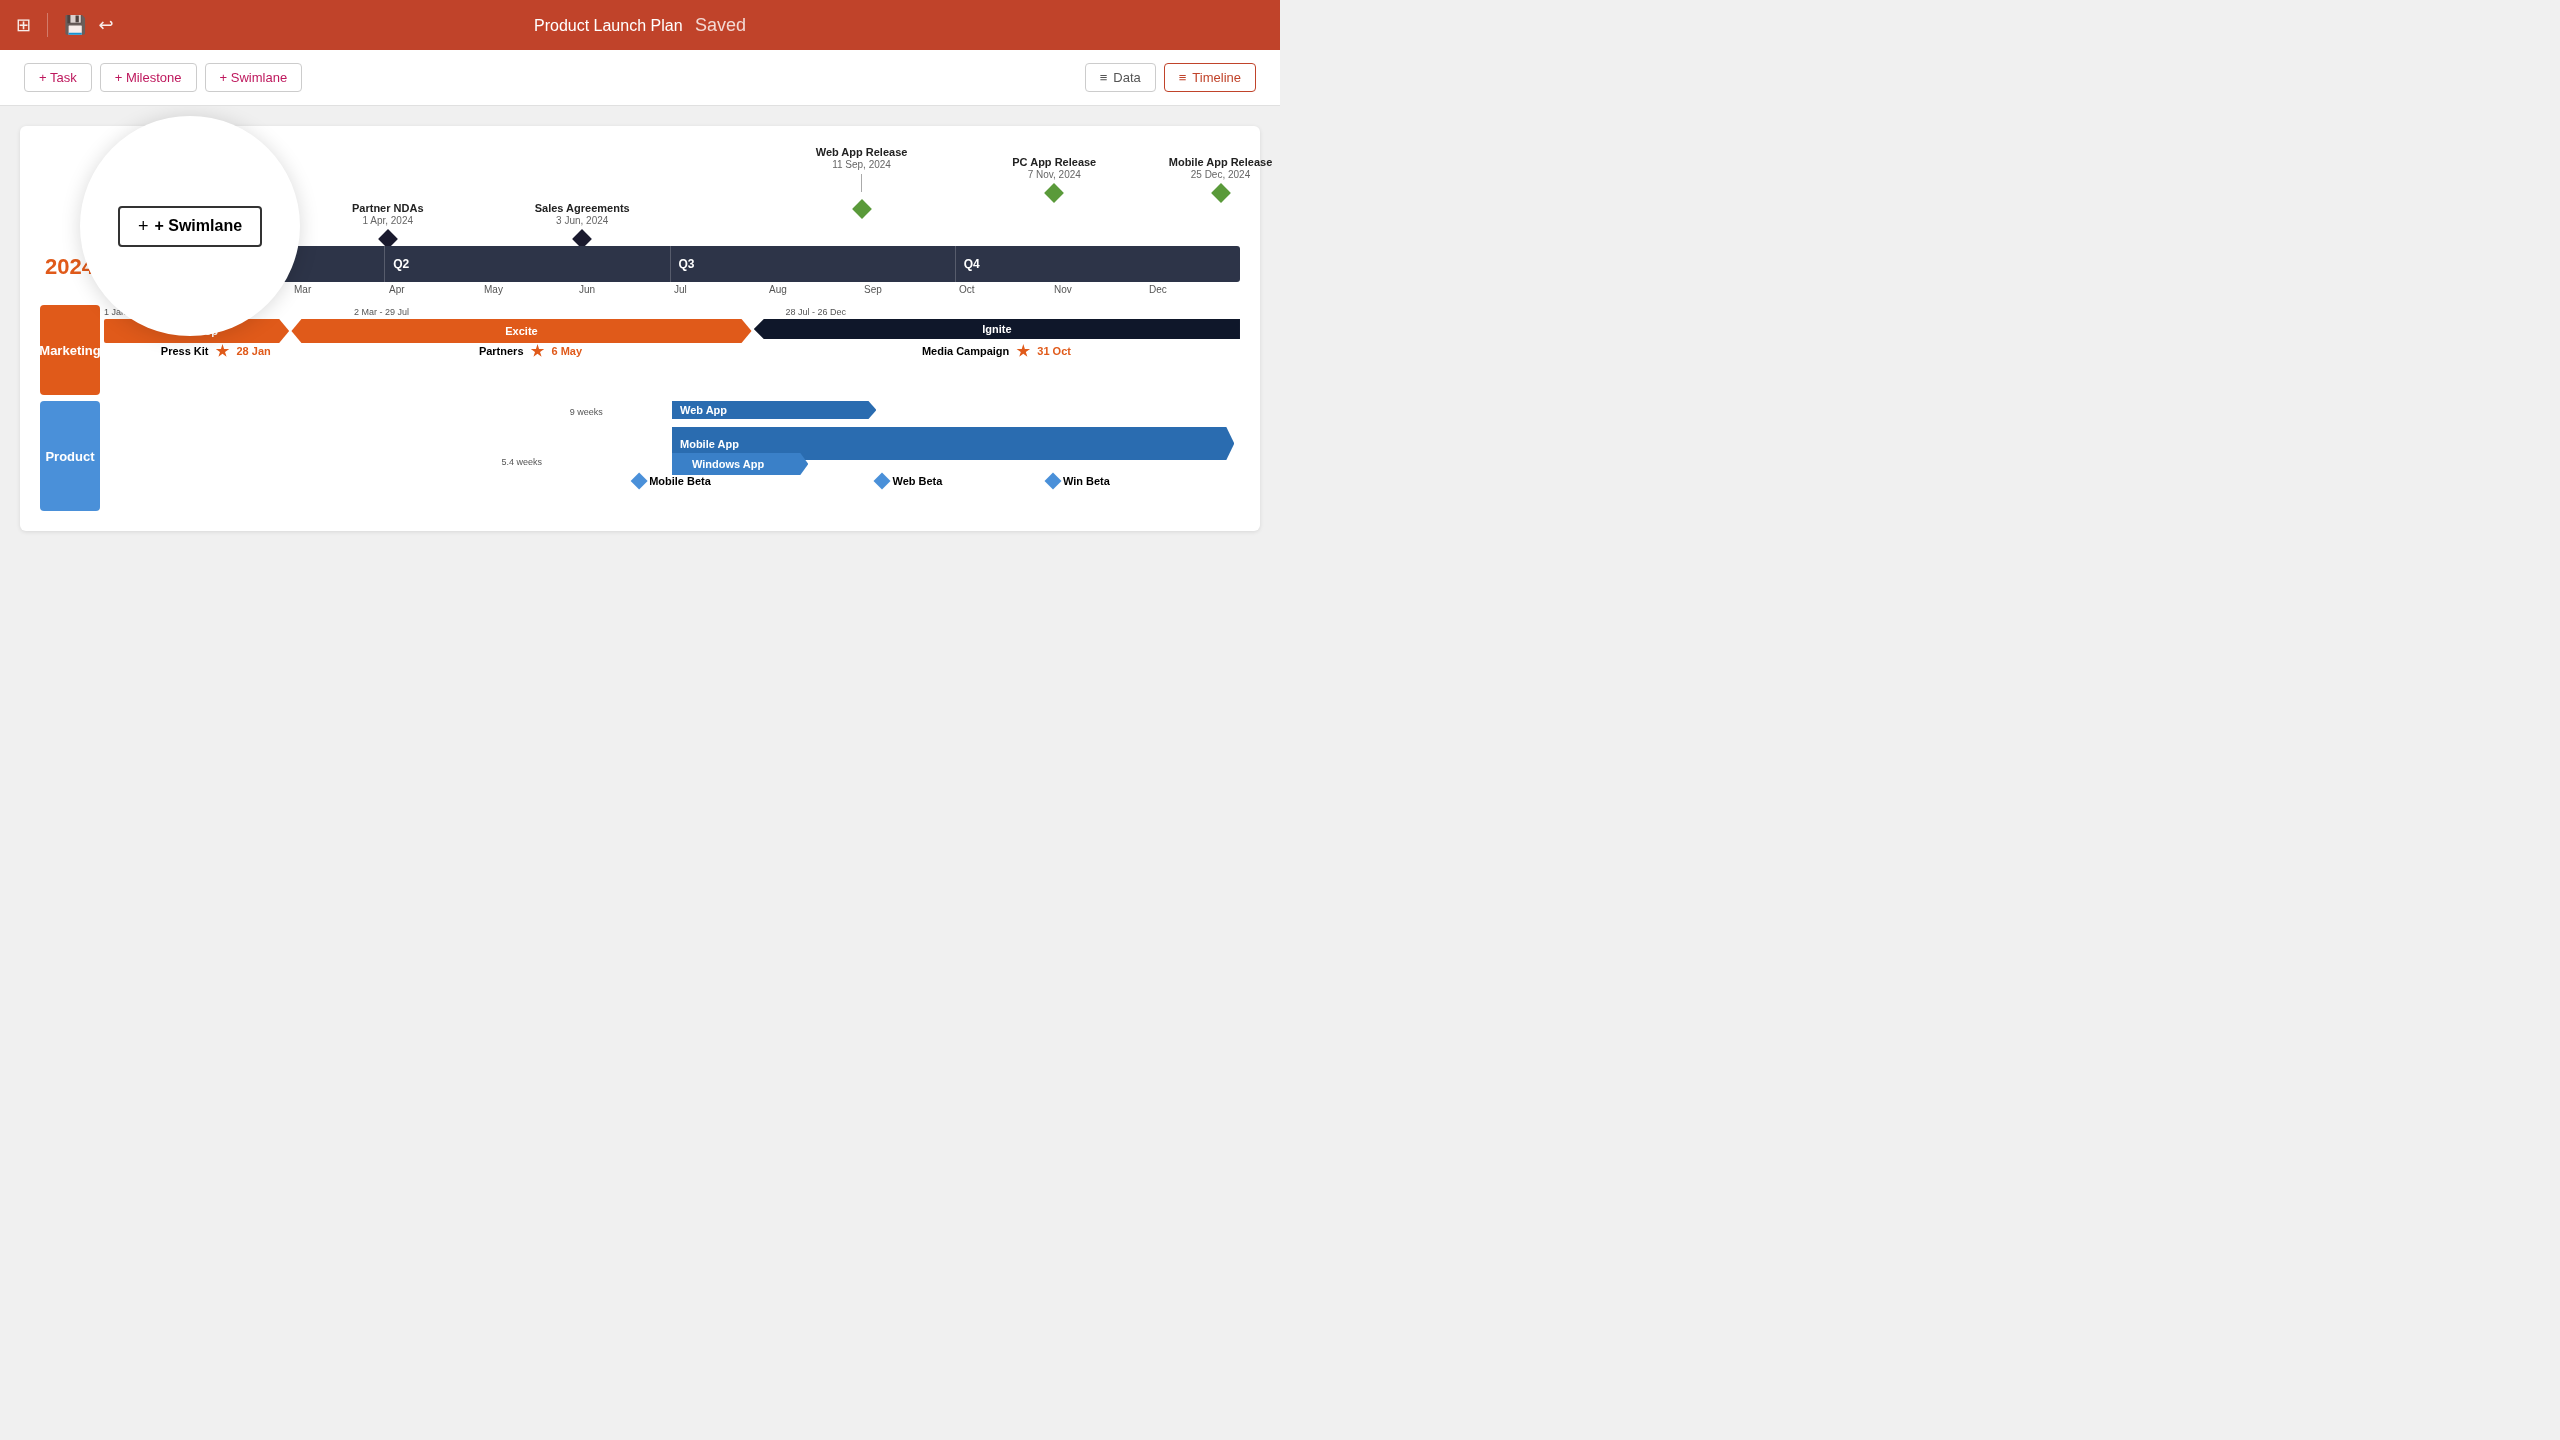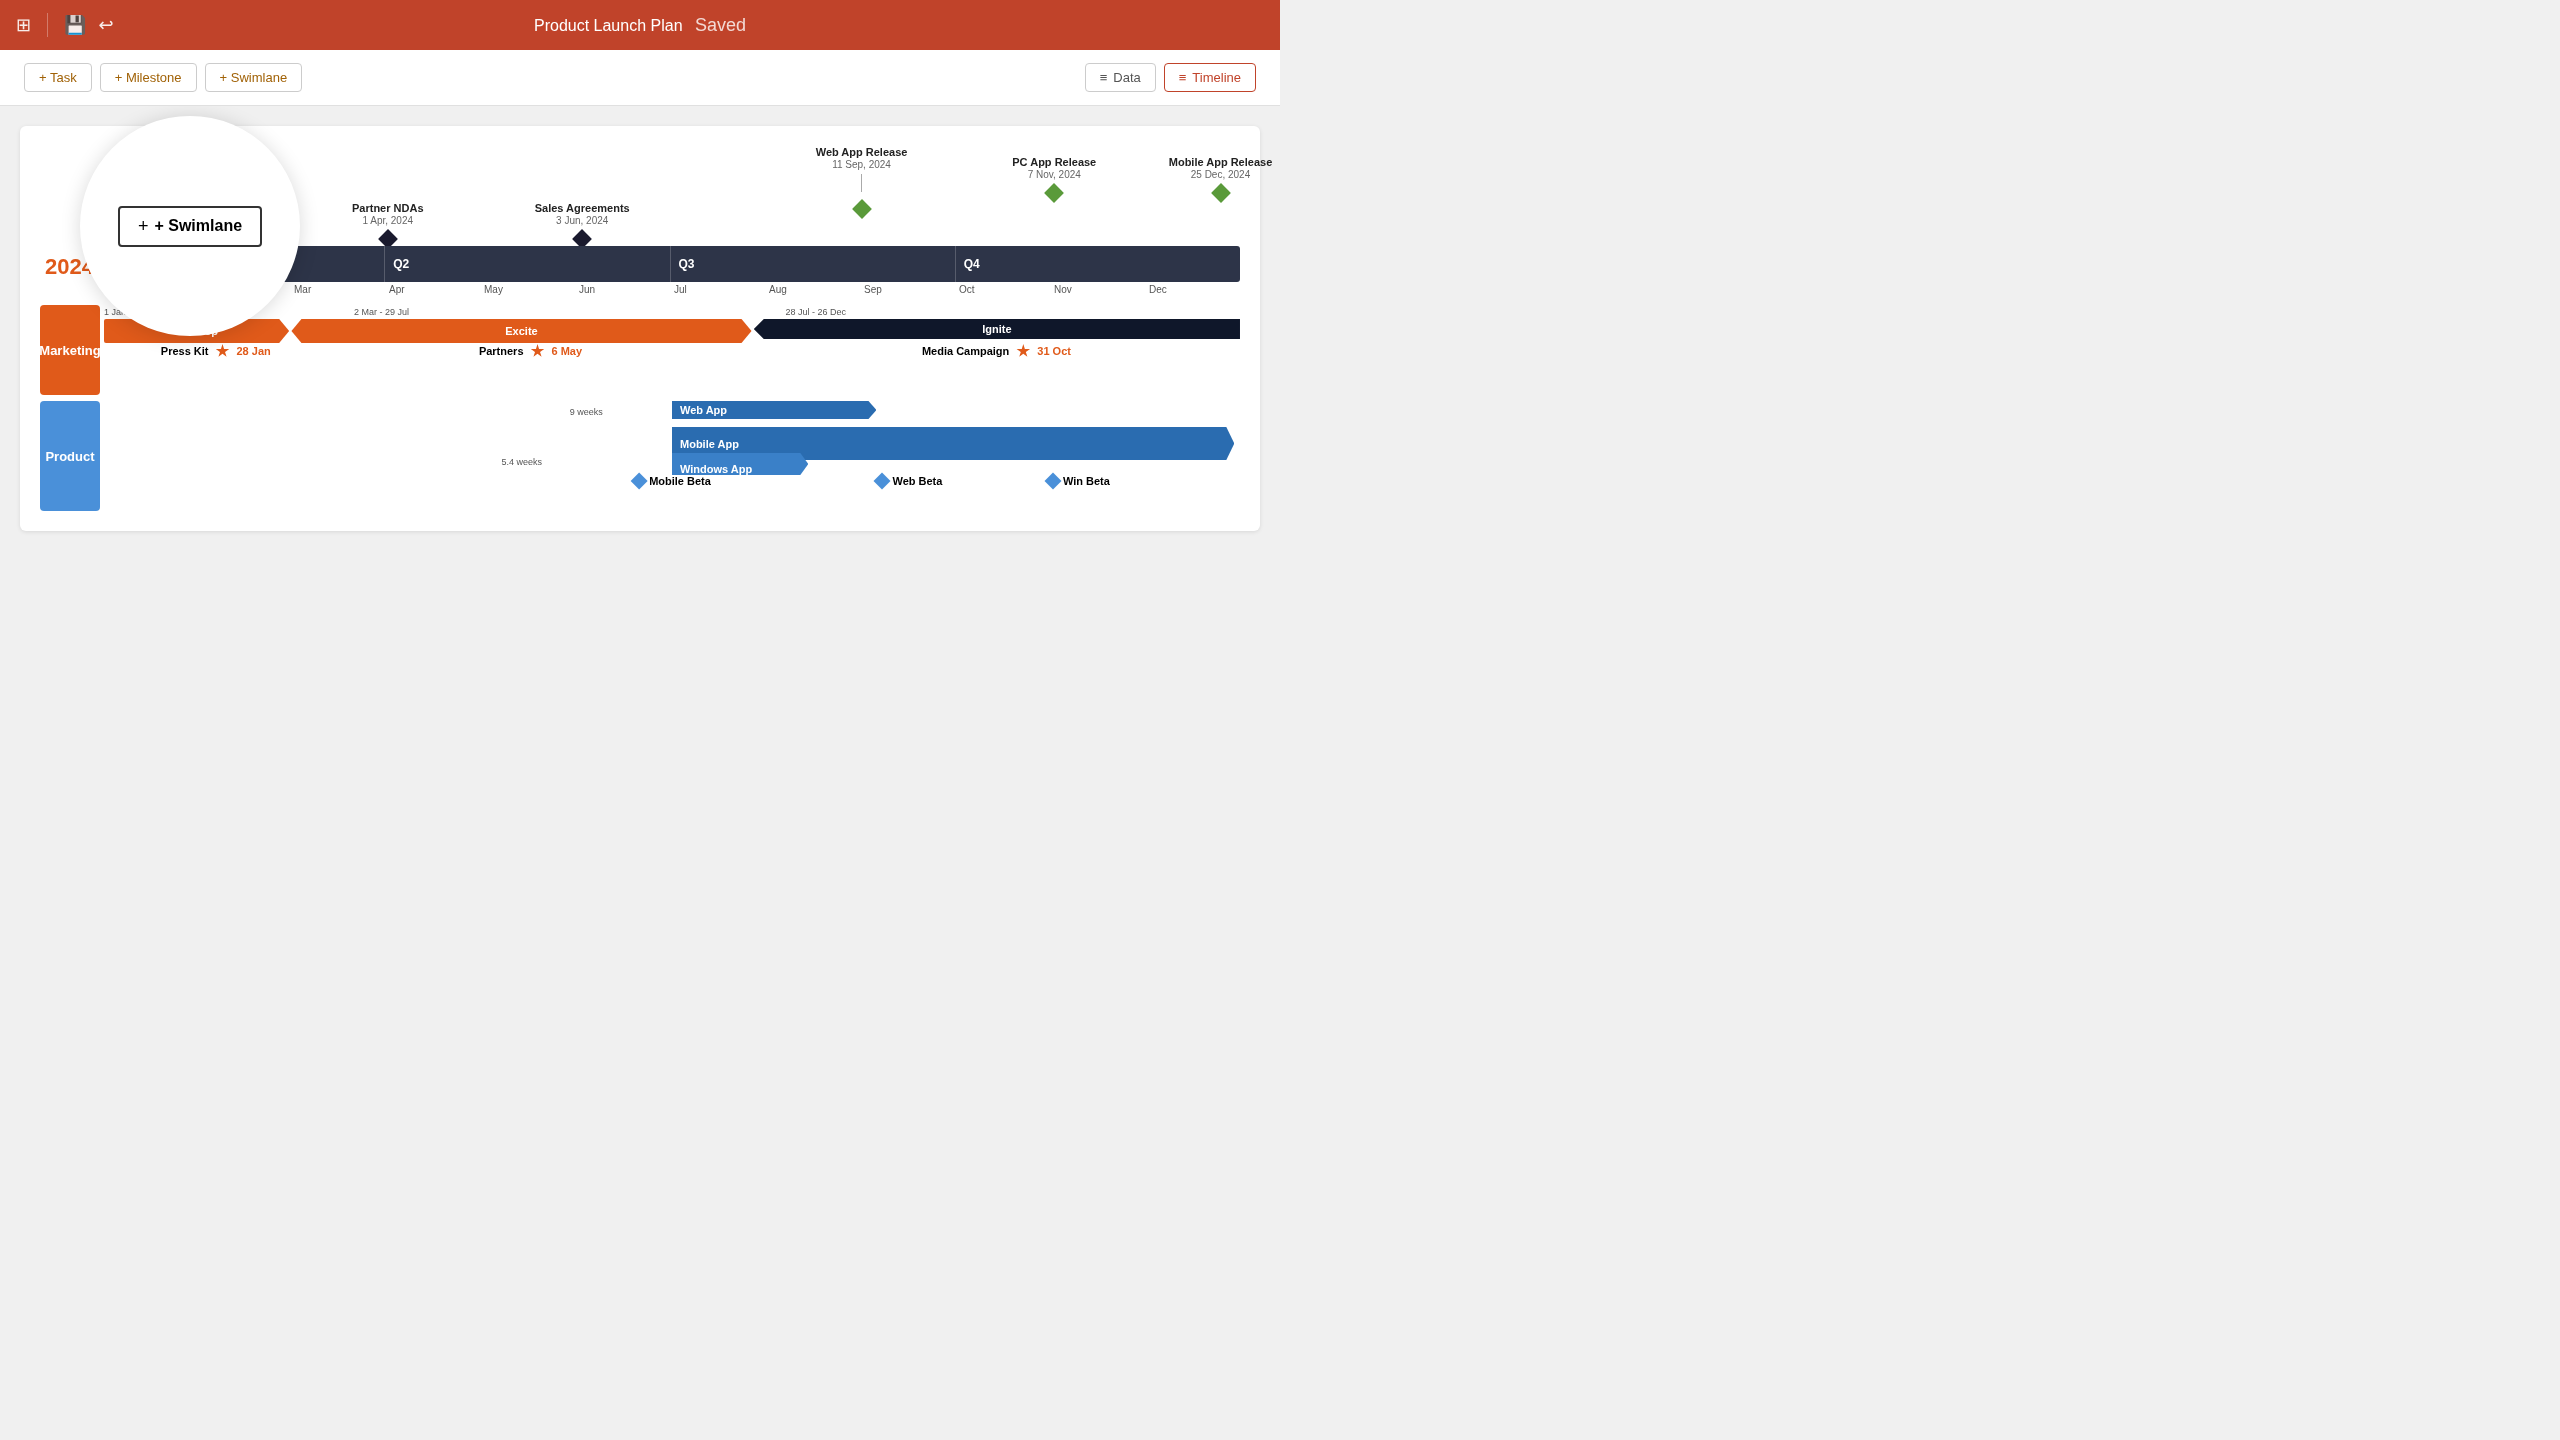--- a/index.html
+++ b/index.html
@@ -38,21 +38,21 @@
       border-bottom: 1px solid #e0e0e0;
       position: relative;
     }
     .toolbar-btn {
       border: 1.5px solid #ccc;
       background: white;
       padding: 6px 14px;
       border-radius: 4px;
       font-size: 13px;
       cursor: pointer;
-      color: #a16207;
+      color: #be185d;
       white-space: nowrap;
     }
     .toolbar-right {
       position: absolute;
       right: 24px;
       display: flex;
       gap: 8px;
     }
     .view-btn {
       border: 1.5px solid #ccc;
@@ -398,21 +398,21 @@
           </div>
 
           <div style="position:absolute; top:26px; left:0; right:0;">
             <div style="position:absolute; top:0; left:50%; width:49.5%; height:33px; background:#2a6cb0; display:flex; align-items:center; padding:0 8px; color:white; font-size:11px; font-weight:600; clip-path: polygon(0 0, calc(100% - 8px) 0, 100% 50%, calc(100% - 8px) 100%, 0 100%);">
               <span>Mobile App</span>
             </div>
           </div>
 
           <div style="position:absolute; top:52px; left:0; right:0;">
             <span style="position:absolute; top:4px; left:35%; font-size:9px; color:#555;">5.4 weeks</span>
-            <div style="position:absolute; top:0; left:50%; width:12%; height:22px; background:#3a80c8; display:flex; align-items:flex-end; padding:0 8px; color:white; font-size:11px; font-weight:600; clip-path: polygon(0 0, calc(100% - 8px) 0, 100% 50%, calc(100% - 8px) 100%, 0 100%);">
+            <div style="position:absolute; top:0; left:50%; width:12%; height:22px; background:#3a80c8; display:flex; align-items:center; padding:0 20px; color:white; font-size:11px; font-weight:600; clip-path: polygon(0 0, calc(100% - 8px) 0, 100% 50%, calc(100% - 8px) 100%, 0 100%);">
               <span>Windows App</span>
             </div>
           </div>
 
           <div style="position:absolute; top:80px; left:0; right:0; display:flex; align-items:center;">
             <span style="position:absolute; left:50%; display:flex; align-items:center; gap:4px; font-size:11px; font-weight:600; transform: translateX(-50%);">
               <span style="display:inline-block; width:12px; height:12px; background:#4a90d9; transform:rotate(45deg);"></span>
               Mobile Beta
             </span>
             <span style="position:absolute; left:68%; display:flex; align-items:center; gap:4px; font-size:11px; font-weight:600;">

